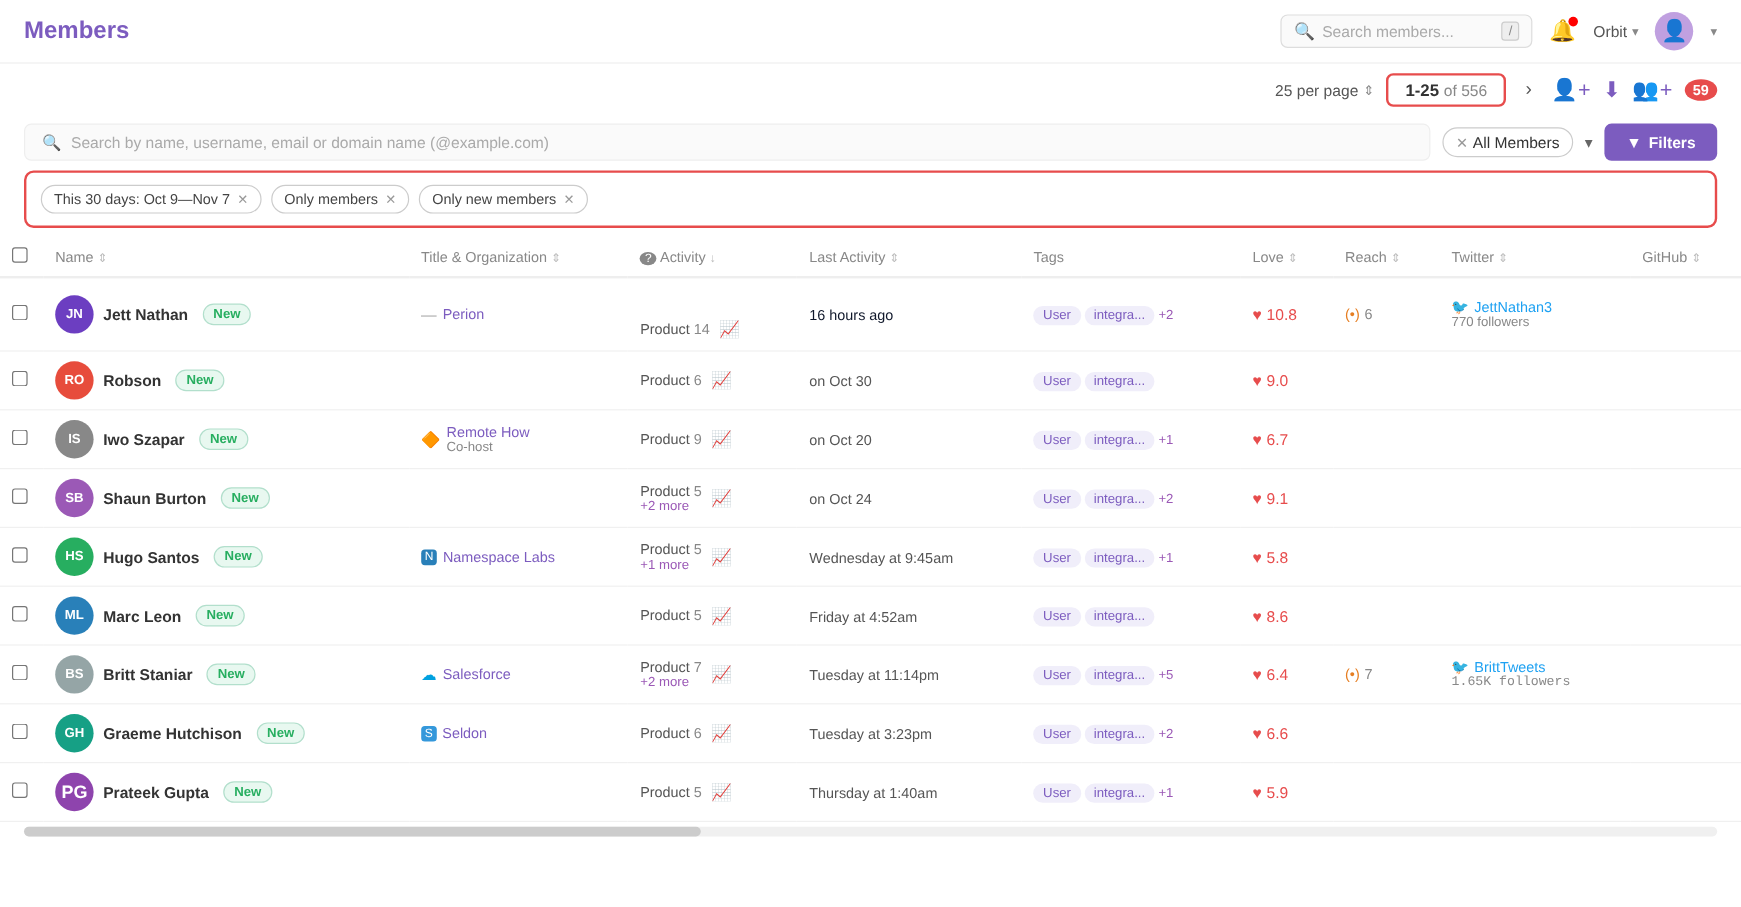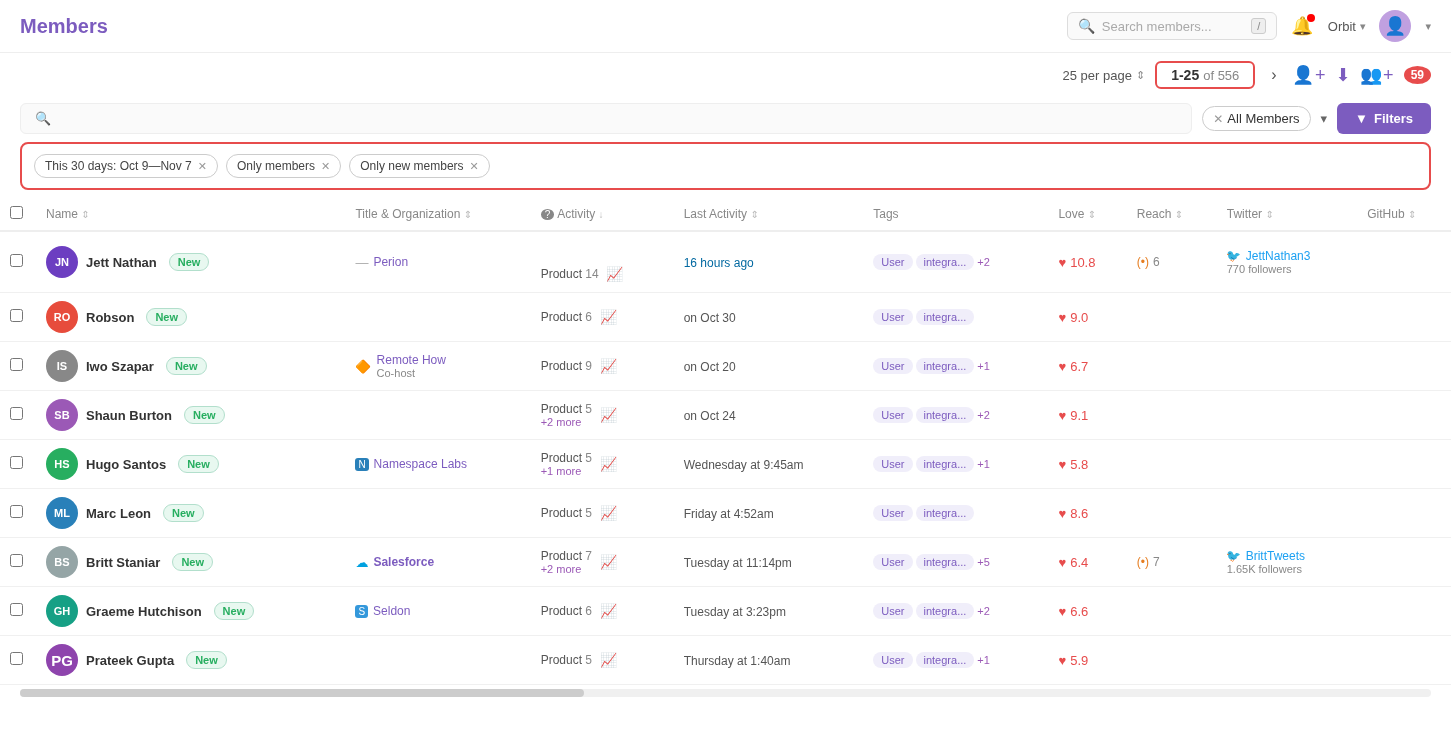--- a/index.html
+++ b/index.html
@@ -47,20 +47,21 @@
   <button style="background:none;border:none;cursor:pointer;color:#555;font-size:16px;padding:2px 6px;">›</button>
   <button style="background:none;border:none;cursor:pointer;color:#7c5cbf;font-size:18px;">👤+</button>
   <button style="background:none;border:none;cursor:pointer;color:#7c5cbf;font-size:18px;">⬇</button>
   <button style="background:none;border:none;cursor:pointer;color:#7c5cbf;font-size:18px;">👥+</button>
   <span style="background:#e74c4c;color:#fff;border-radius:50%;padding:2px 7px;font-size:12px;font-weight:700;cursor:pointer;">59</span>
 </div>
 
 <div style="display:flex;align-items:center;padding:6px 20px;gap:10px;">
   <div style="flex:1;display:flex;align-items:center;border:1px solid #eee;border-radius:6px;padding:7px 14px;background:#fafafa;">
     <span style="color:#bbb;margin-right:8px;">🔍</span>
+    <span style="color:#aaa;font-size:13px;">Search by name, username, email or domain name (@example.com)</span>
   </div>
   <div style="display:flex;align-items:center;gap:4px;background:#fff;border:1px solid #ccc;border-radius:20px;padding:4px 10px;font-size:13px;color:#333;cursor:pointer;">
     <span style="color:#999;cursor:pointer;font-size:12px;">✕</span>
     <span>All Members</span>
   </div>
   <button style="background:none;border:none;cursor:pointer;color:#666;font-size:13px;">▾</button>
   <button style="background:#7c5cbf;color:#fff;border:none;border-radius:6px;padding:8px 18px;font-size:13px;font-weight:600;cursor:pointer;display:flex;align-items:center;gap:6px;">
     <span>▼</span>
     <span>Filters</span>
   </button>
@@ -118,21 +119,21 @@
     </td>
           <td style="padding: 8px 10px;">
     <div style="display:flex;align-items:center;gap:6px;margin-top:24px;">
       <div>
         <div style="font-size:12px;color:#555;">Product <span style="color:#888;">14</span></div>
 
       </div>
       <button style="background:none;border:none;cursor:pointer;color:#9b59b6;font-size:14px;padding:2px;">📈</button>
     </div>
   </td>
-          <td style="padding: 8px 10px;"><span style="color:#0369a1;font-size:12px;">16 hours ago</span></td>
+          <td style="padding: 8px 10px;"><span style="color:#0f172a;font-size:12px;">16 hours ago</span></td>
           <td style="padding: 8px 10px;"><span style="display:inline-flex;align-items:center;background:#f0eefa;color:#7c5cbf;border-radius:10px;padding:2px 8px;font-size:11px;margin-right:3px;cursor:pointer;">User</span><span style="display:inline-flex;align-items:center;background:#f0eefa;color:#7c5cbf;border-radius:10px;padding:2px 8px;font-size:11px;margin-right:3px;cursor:pointer;">integra...</span><span style="color:#9b59b6;font-size:11px;cursor:pointer;">+2</span></td>
           <td style="padding: 8px 10px;">
             <span style="color:#e74c4c;display:flex;align-items:center;gap:4px;"><span style="font-size:13px;">♥</span> 10.8</span>
           </td>
           <td style="padding: 8px 10px;">
             <span style="display:flex;align-items:center;gap:4px;color:#888;font-size:12px;"><span style="color:#e67e22;font-size:12px;">(•)</span> 6</span>
           </td>
           <td style="padding: 8px 10px;">
       <div style="display:flex;flex-direction:column;">
         <span style="color:#1da1f2;display:flex;align-items:center;gap:4px;font-size:12px;cursor:pointer;"><span style="color:#1da1f2;">🐦</span> JettNathan3</span>
@@ -303,21 +304,21 @@
     <div style="display:flex;align-items:center;gap:8px;">
       <div style="width:32px;height:32px;border-radius:50%;background:#95a5a6;display:flex;align-items:center;justify-content:center;color:#fff;font-size:11px;font-weight:700;flex-shrink:0;">BS</div>
       <span style="font-weight:600;color:#333;cursor:pointer;">Britt Staniar</span>
       <span style="background:#e8f8f0;color:#27ae60;border:1px solid #b2dfcc;border-radius:10px;padding:2px 8px;font-size:11px;font-weight:600;margin-left:4px;">New</span>
     </div>
   </td>
           <td style="padding: 8px 10px;">
       <div style="display:flex;align-items:center;gap:5px;">
         <span style="color:#00a1e0;font-size:13px;">☁</span>
         <div>
-          <div style="color:#7c5cbf;font-size:12px;cursor:pointer;font-weight:bold;">Salesforce</div>
+          <div style="color:#7c5cbf;font-size:12px;cursor:pointer;">Salesforce</div>
 
         </div>
       </div>
     </td>
           <td style="padding: 8px 10px;">
     <div style="display:flex;align-items:center;gap:6px;">
       <div>
         <div style="font-size:12px;color:#555;">Product <span style="color:#888;">7</span></div>
         <div style="color:#9b59b6;font-size:11px;">+2 more</div>
       </div>
@@ -328,21 +329,21 @@
           <td style="padding: 8px 10px;"><span style="display:inline-flex;align-items:center;background:#f0eefa;color:#7c5cbf;border-radius:10px;padding:2px 8px;font-size:11px;margin-right:3px;cursor:pointer;">User</span><span style="display:inline-flex;align-items:center;background:#f0eefa;color:#7c5cbf;border-radius:10px;padding:2px 8px;font-size:11px;margin-right:3px;cursor:pointer;">integra...</span><span style="color:#9b59b6;font-size:11px;cursor:pointer;">+5</span></td>
           <td style="padding: 8px 10px;">
             <span style="color:#e74c4c;display:flex;align-items:center;gap:4px;"><span style="font-size:13px;">♥</span> 6.4</span>
           </td>
           <td style="padding: 8px 10px;">
             <span style="display:flex;align-items:center;gap:4px;color:#888;font-size:12px;"><span style="color:#e67e22;font-size:12px;">(•)</span> 7</span>
           </td>
           <td style="padding: 8px 10px;">
       <div style="display:flex;flex-direction:column;">
         <span style="color:#1da1f2;display:flex;align-items:center;gap:4px;font-size:12px;cursor:pointer;"><span style="color:#1da1f2;">🐦</span> BrittTweets</span>
-        <span style="color:#888;font-size:11px;">1.65K followers</span>
+        <span style="color:#888;font-size:11px;font-family:Liberation Mono, monospace;">1.65K followers</span>
       </div>
     </td>
           <td style="padding: 8px 10px;"><span></span></td>
         </tr>
         <tr style="border-bottom: 1px solid rgb(240, 240, 240);">
           <td style="padding: 8px 10px;"><input type="checkbox" style="cursor: pointer;"></td>
           <td style="padding: 8px 10px;">
     <div style="display:flex;align-items:center;gap:8px;">
       <div style="width:32px;height:32px;border-radius:50%;background:#16a085;display:flex;align-items:center;justify-content:center;color:#fff;font-size:11px;font-weight:700;flex-shrink:0;">GH</div>
       <span style="font-weight:600;color:#333;cursor:pointer;">Graeme Hutchison</span>

